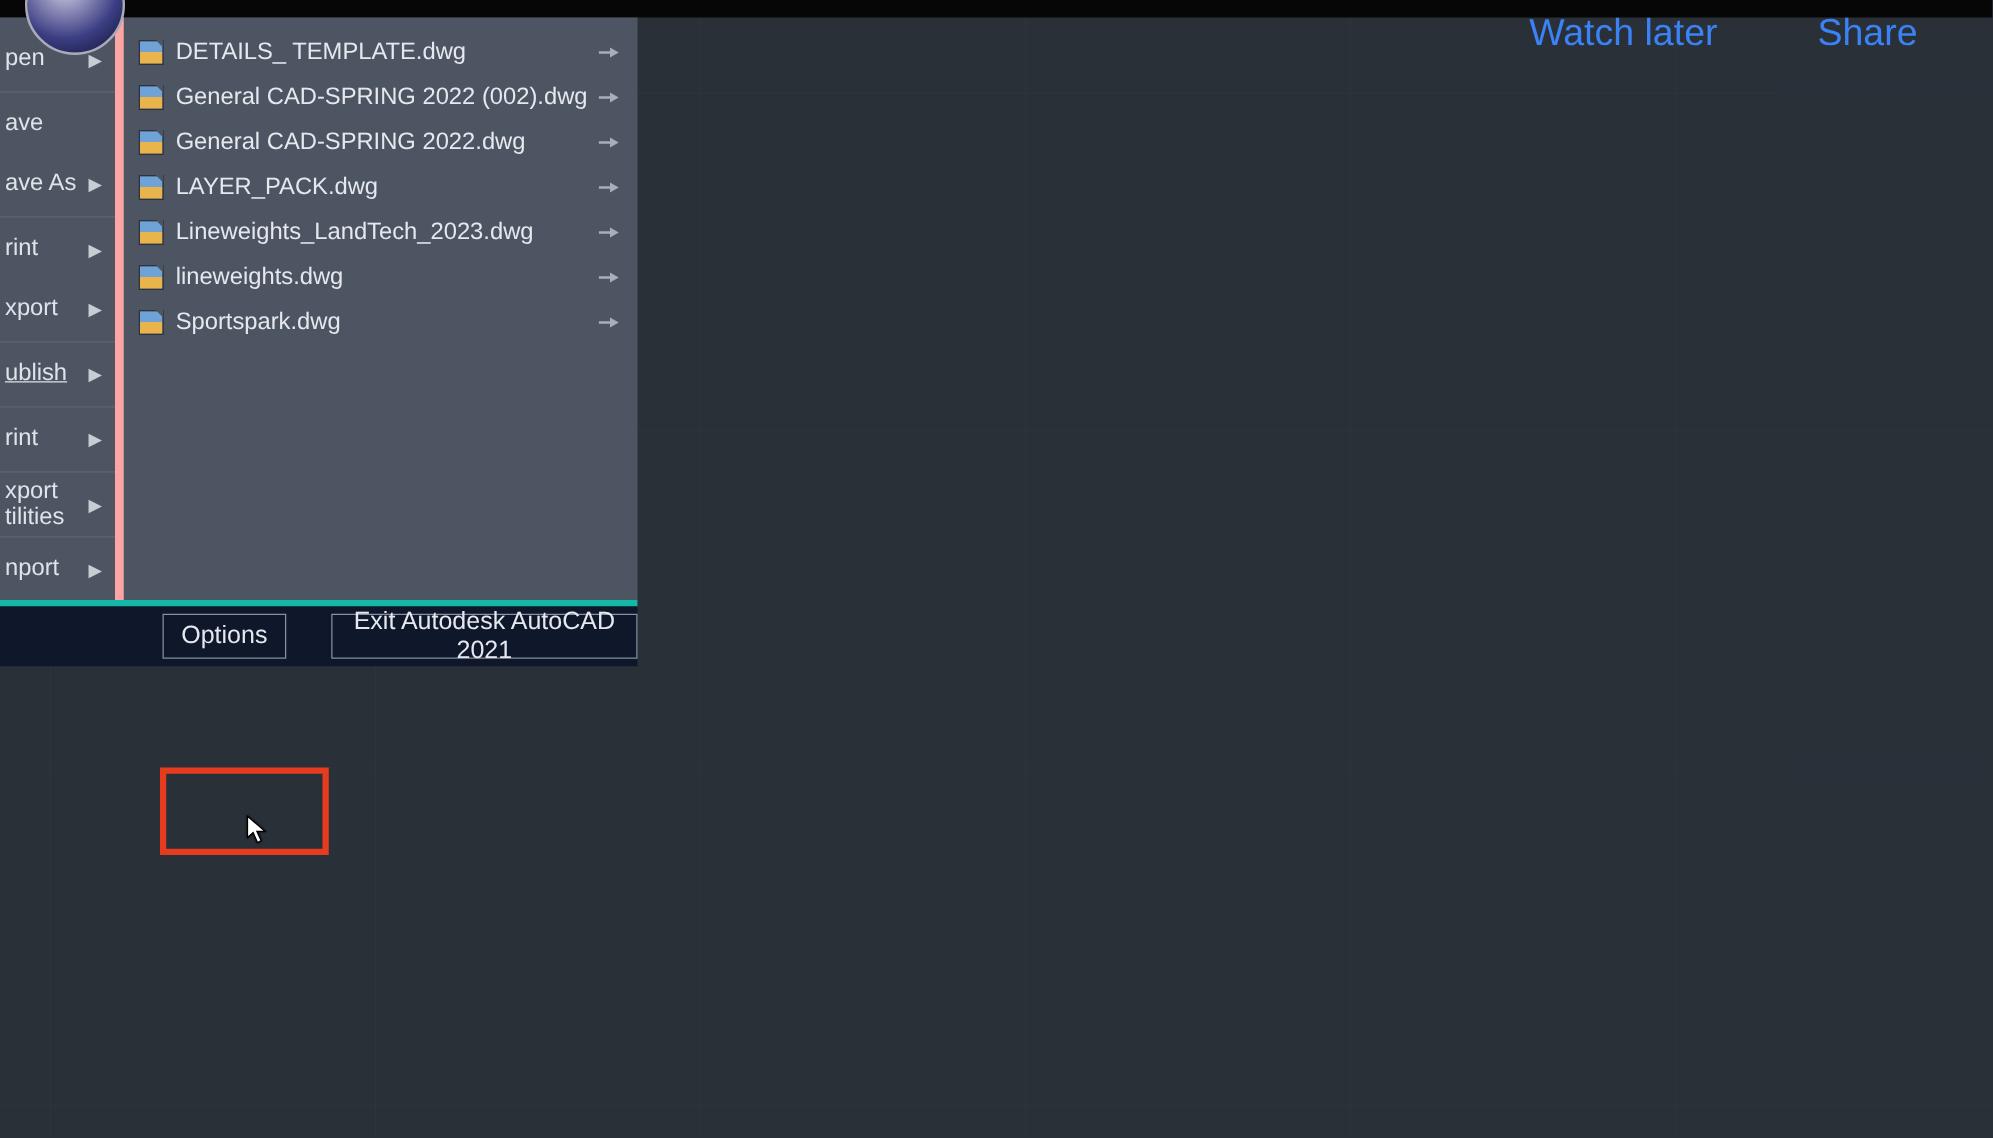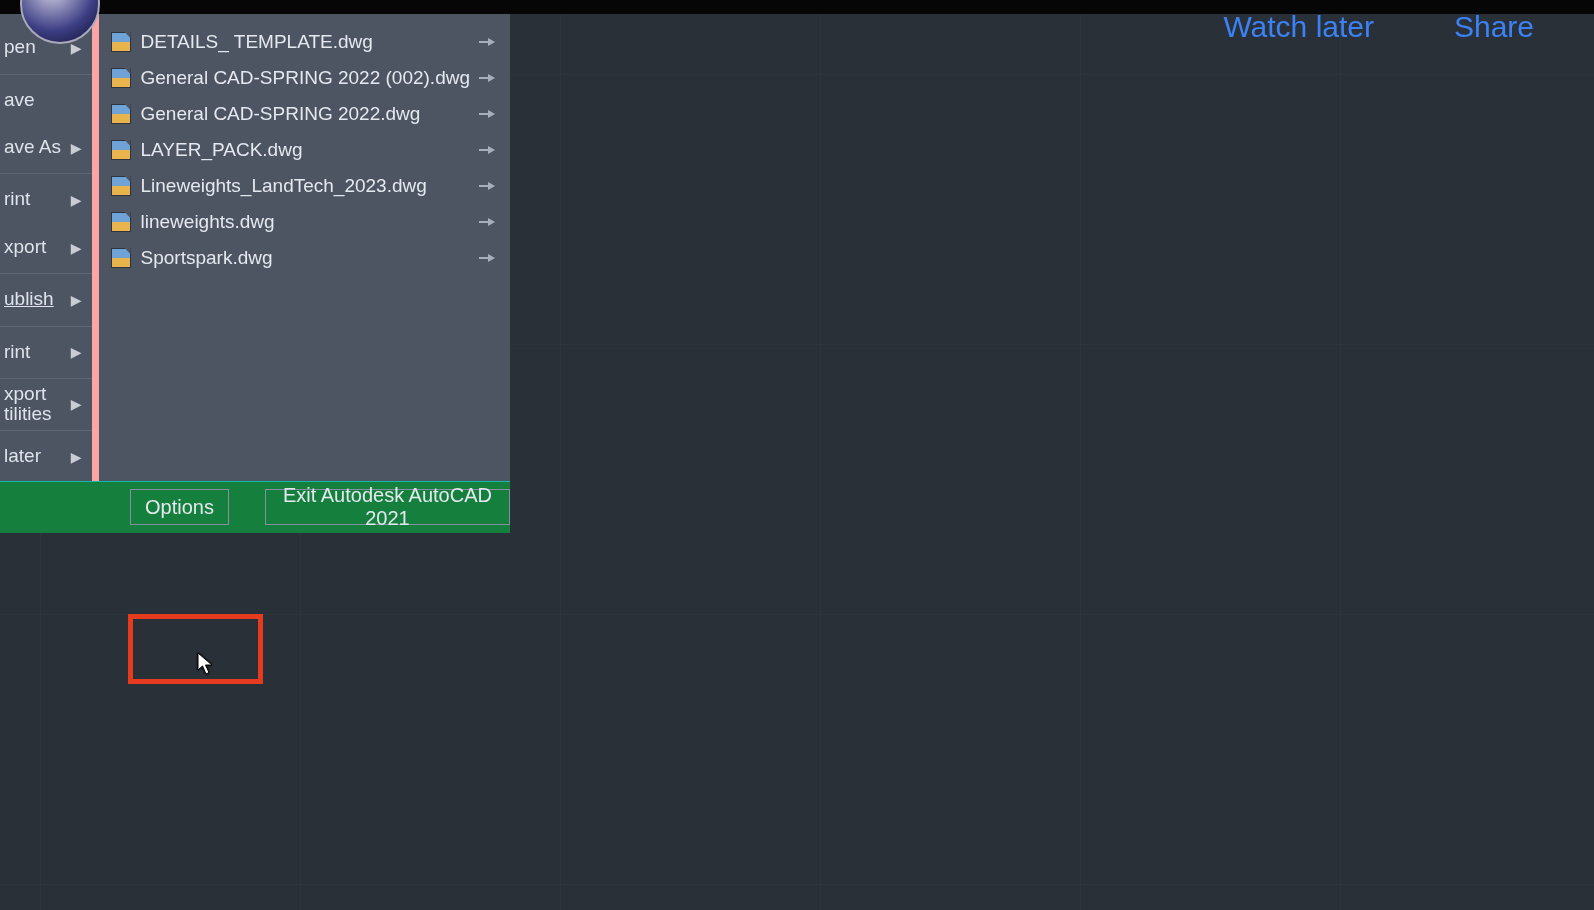--- a/index.html
+++ b/index.html
@@ -95,22 +95,22 @@
   }
   .recent-row .fname { flex: 1 1 auto; white-space: nowrap; overflow: hidden; text-overflow: ellipsis; }
   .recent-row .pin {
     width: 18px; height: 14px; margin-left: 8px; color: #b6bcc6;
     display: flex; align-items: center; justify-content: center;
   }
   .recent-row .pin svg { width: 16px; height: 12px; fill: #a9afb9; }
 
   
   .menu-bottom {
-    height: 70px; background: #15803d;
-    border-top: 1px solid #14b8a6;
+    height: 70px; background: #0f172a;
+    border-top: 5px solid #14b8a6;
     display: flex; align-items: center; justify-content: flex-start;
     padding-left: 130px; gap: 36px;
   }
   .menu-bottom .btn {
     height: 36px; padding: 0 14px;
     display: inline-flex; align-items: center; justify-content: center;
     color: #e5e8ee; font-size: 20px;
     border: 1px solid #8690a0; background: transparent;
     cursor: pointer;
   }
@@ -177,21 +177,21 @@
           <span class="arrow">▶</span>
         </div>
         <div class="sep"></div>
         <div class="item">
           <span style="white-space: pre-line; line-height: 1.1;">xport
 tilities</span>
           <span class="arrow">▶</span>
         </div>
         <div class="sep"></div>
         <div class="item">
-          <span style="white-space: pre-line; line-height: 1.1;">later</span>
+          <span style="white-space: pre-line; line-height: 1.1;">nport</span>
           <span class="arrow">▶</span>
         </div>
       </div>
     <div class="menu-right">
       <div class="recent-list" id="recent-list">
           <div class="recent-row">
             <span class="dwg-icon"></span>
             <span class="fname">DETAILS_ TEMPLATE.dwg</span>
             <span class="pin">
               <svg viewBox="0 0 16 12">

